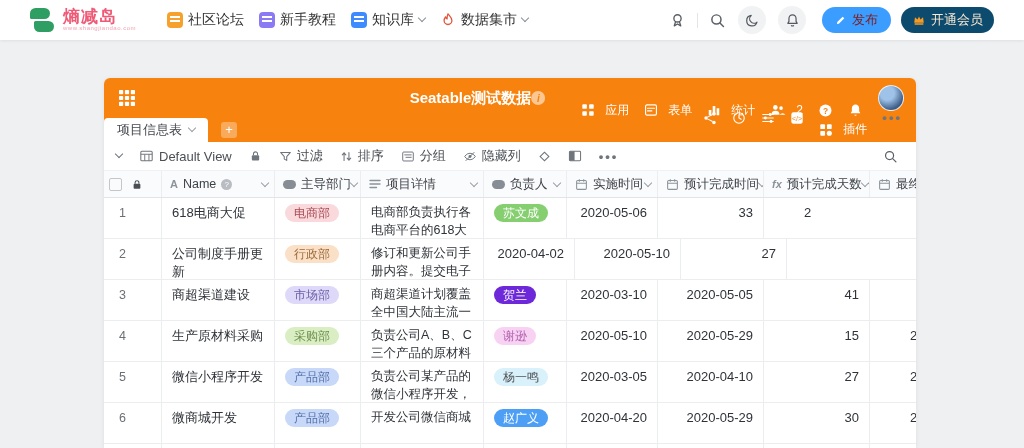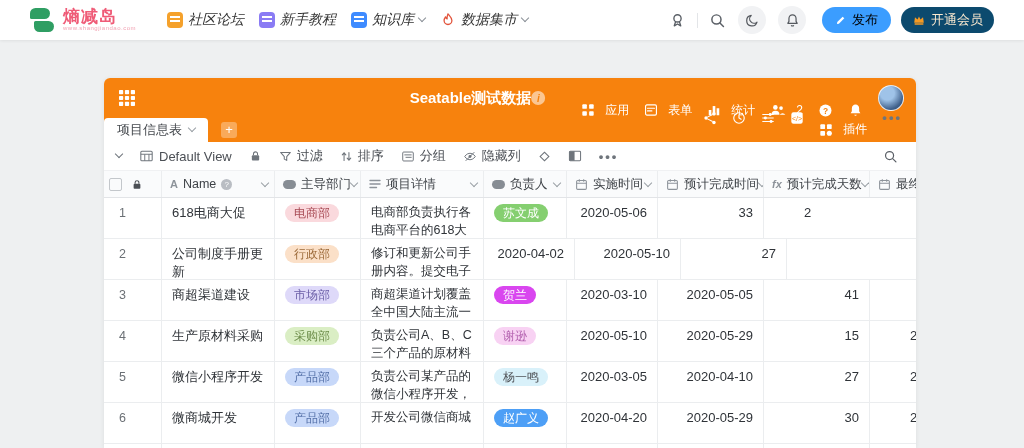--- a/index.html
+++ b/index.html
@@ -10,30 +10,30 @@
   
   .navbar { position:absolute; top:0; left:0; width:1024px; height:40px; background:#fff;
             box-shadow:0 1px 3px rgba(0,0,0,.07); display:flex; align-items:center; z-index:9; }
   .logo { display:flex; align-items:center; margin-left:30px; }
   .logo-ic { width:26px; height:26px; position:relative; margin-right:7px; }
   .logo-ic i { position:absolute; background:#2f9e63; display:block; }
   .logo-ic i:first-child { width:20px; height:11px; left:0; top:1px; border-radius:7px 7px 7px 2px; }
   .logo-ic i:last-child  { width:20px; height:11px; left:4px; top:14px; border-radius:2px 7px 7px 7px; }
   .logo-txt b { display:block; font-size:17px; color:#ef5b77; letter-spacing:1px; line-height:16px; }
   .logo-txt small { display:block; font-size:6px; color:#f2a4b4; letter-spacing:.5px; }
-  .nav-items { display:flex; align-items:flex-start; margin-left:16px;font-style:italic; }
+  .nav-items { display:flex; align-items:flex-start; margin-left:16px; }
   .nav-item { display:flex; align-items:center; gap:5px; margin-left:15px; font-size:14px; color:#333; cursor:pointer; }
   .nic { width:16px; height:16px; border-radius:4px; position:relative; flex:none; }
   .nic.sq::before { content:""; position:absolute; left:3px; top:4px; width:10px; height:1.8px; background:#fff; box-shadow:0 4px 0 #fff; }
   .car { width:6px; height:6px; border-right:1.4px solid #8a9097; border-bottom:1.4px solid #8a9097;
          transform:rotate(45deg); display:inline-block; margin-top:-4px; }
   .nav-right { position:absolute; right:30px; display:flex; align-items:center; }
   .nav-div { width:1px; height:15px; background:#e3e5e8; margin:0 11px; }
   .circle-ic { width:28px; height:28px; border-radius:50%; background:#f1f2f4; display:flex; align-items:center; justify-content:center; margin-left:12px; }
-  .pub-btn { height:26px; padding:0 13px; border-radius:14px; color:#000000; font-size:13px;
+  .pub-btn { height:26px; padding:0 13px; border-radius:14px; color:#7f1d1d; font-size:13px;
              display:flex; align-items:center; gap:5px; margin-left:16px; cursor:pointer; }
   .vip-btn { height:26px; padding:0 11px; border-radius:14px; font-size:13px;
              display:flex; align-items:center; gap:5px; margin-left:10px; cursor:pointer; }
 
   
   .card { position:absolute; left:104px; top:78px; width:812px; height:370px; background:#fff;
           border-radius:6px 6px 0 0; overflow:hidden; box-shadow:0 1px 5px rgba(0,0,0,.08); }
   .app-bar { height:40px; background:#f7820d; display:flex; align-items:center; padding:0 14px; position:relative; color:#fff; }
   .app-title { position:absolute; left:46%; transform:translateX(-50%); display:flex; align-items:center; 
                font-size:15px; font-weight:bold; white-space:nowrap; }
@@ -437,21 +437,21 @@
         <div class="gcell c-right" style="width: 91px;">2020-04-02</div>
         <div class="gcell c-right" style="width: 106px;">2020-05-10</div>
         <div class="gcell c-right" style="width: 106px;">27</div>
         <div class="gcell c-final" style="width: 160px;"></div>
       </div>
       <div class="grow">
         <div class="gcell c-num" style="width: 58px;">3</div>
         <div class="gcell" style="width: 113px;">商超渠道建设</div>
         <div class="gcell" style="width: 86px;"><span class="tag" style="background: rgb(222, 217, 249); color: rgb(108, 96, 168);">市场部</span></div>
         <div class="gcell c-detail" style="width: 123px;">商超渠道计划覆盖全中国大陆主流一二线城...</div>
-        <div class="gcell" style="width: 83px;"><span class="tag pill" style="background: #d946ef; color: rgb(255, 255, 255);">贺兰</span></div>
+        <div class="gcell" style="width: 83px;"><span class="tag pill" style="background: #6d28d9; color: rgb(255, 255, 255);">贺兰</span></div>
         <div class="gcell c-right" style="width: 91px;">2020-03-10</div>
         <div class="gcell c-right" style="width: 106px;">2020-05-05</div>
         <div class="gcell c-right" style="width: 106px;">41</div>
         <div class="gcell c-final" style="width: 160px;"></div>
       </div>
       <div class="grow">
         <div class="gcell c-num" style="width: 58px;">4</div>
         <div class="gcell" style="width: 113px;">生产原材料采购</div>
         <div class="gcell" style="width: 86px;"><span class="tag" style="background: rgb(218, 238, 196); color: rgb(109, 141, 74);">采购部</span></div>
         <div class="gcell c-detail" style="width: 123px;">负责公司A、B、C三个产品的原材料采购。保证...</div>

